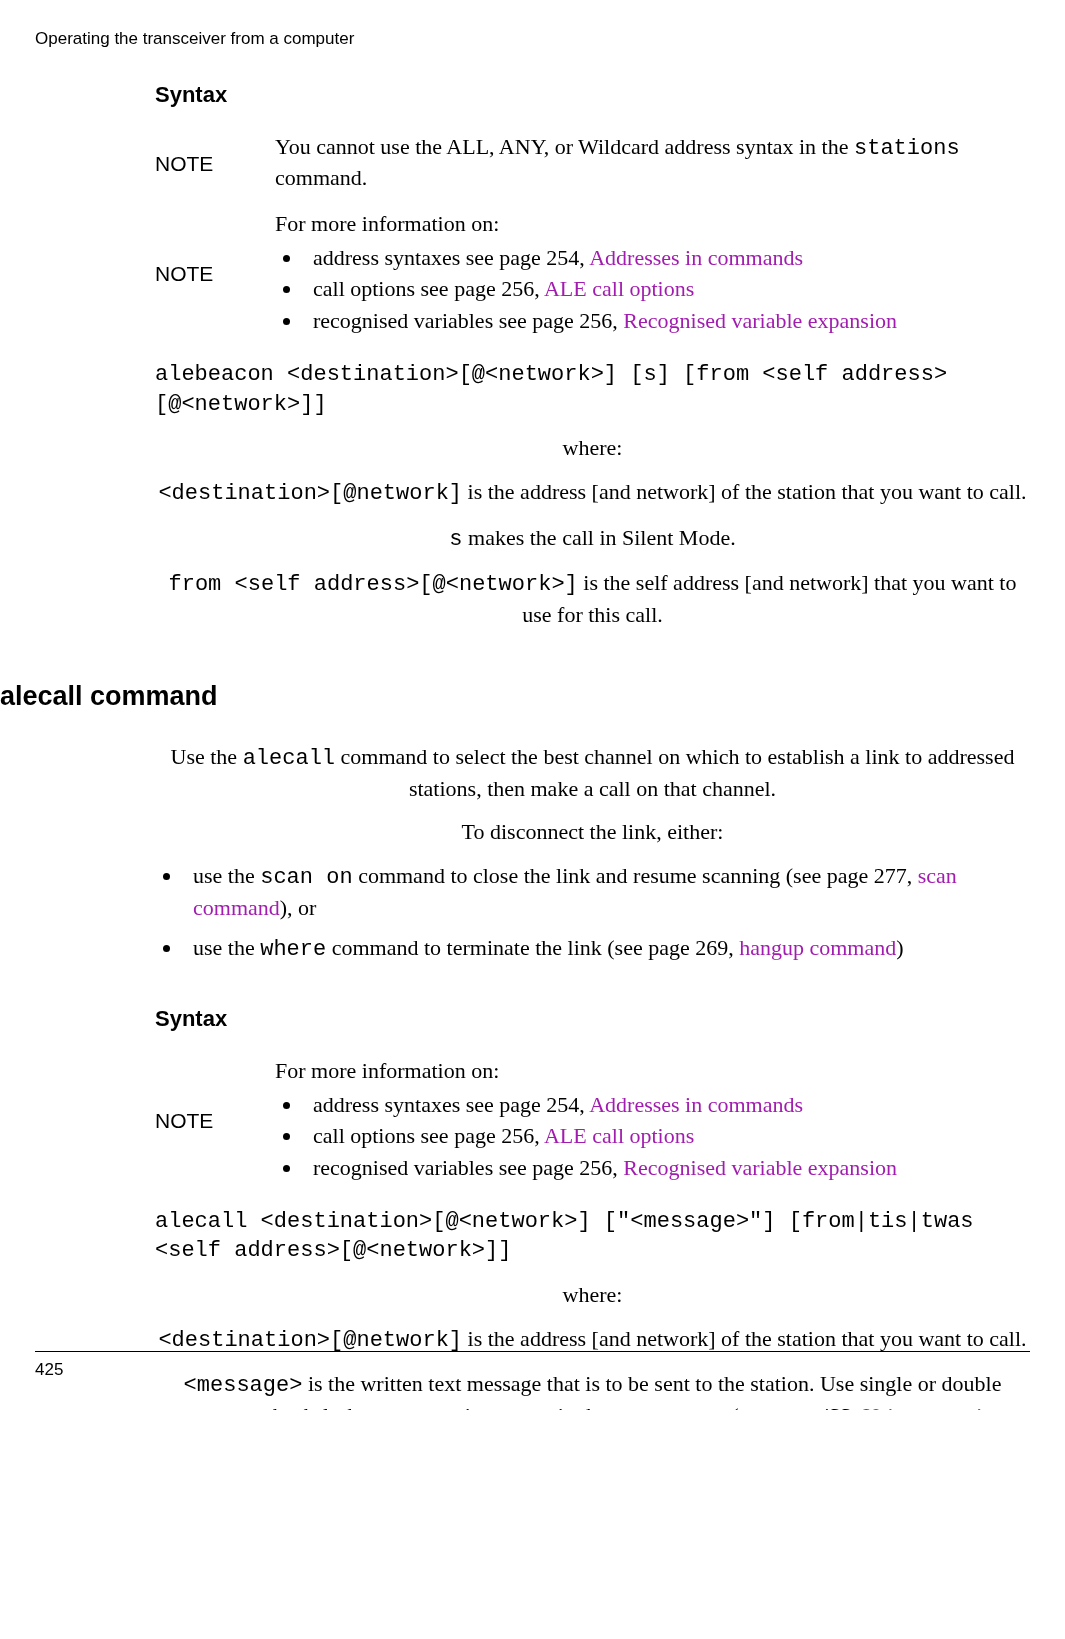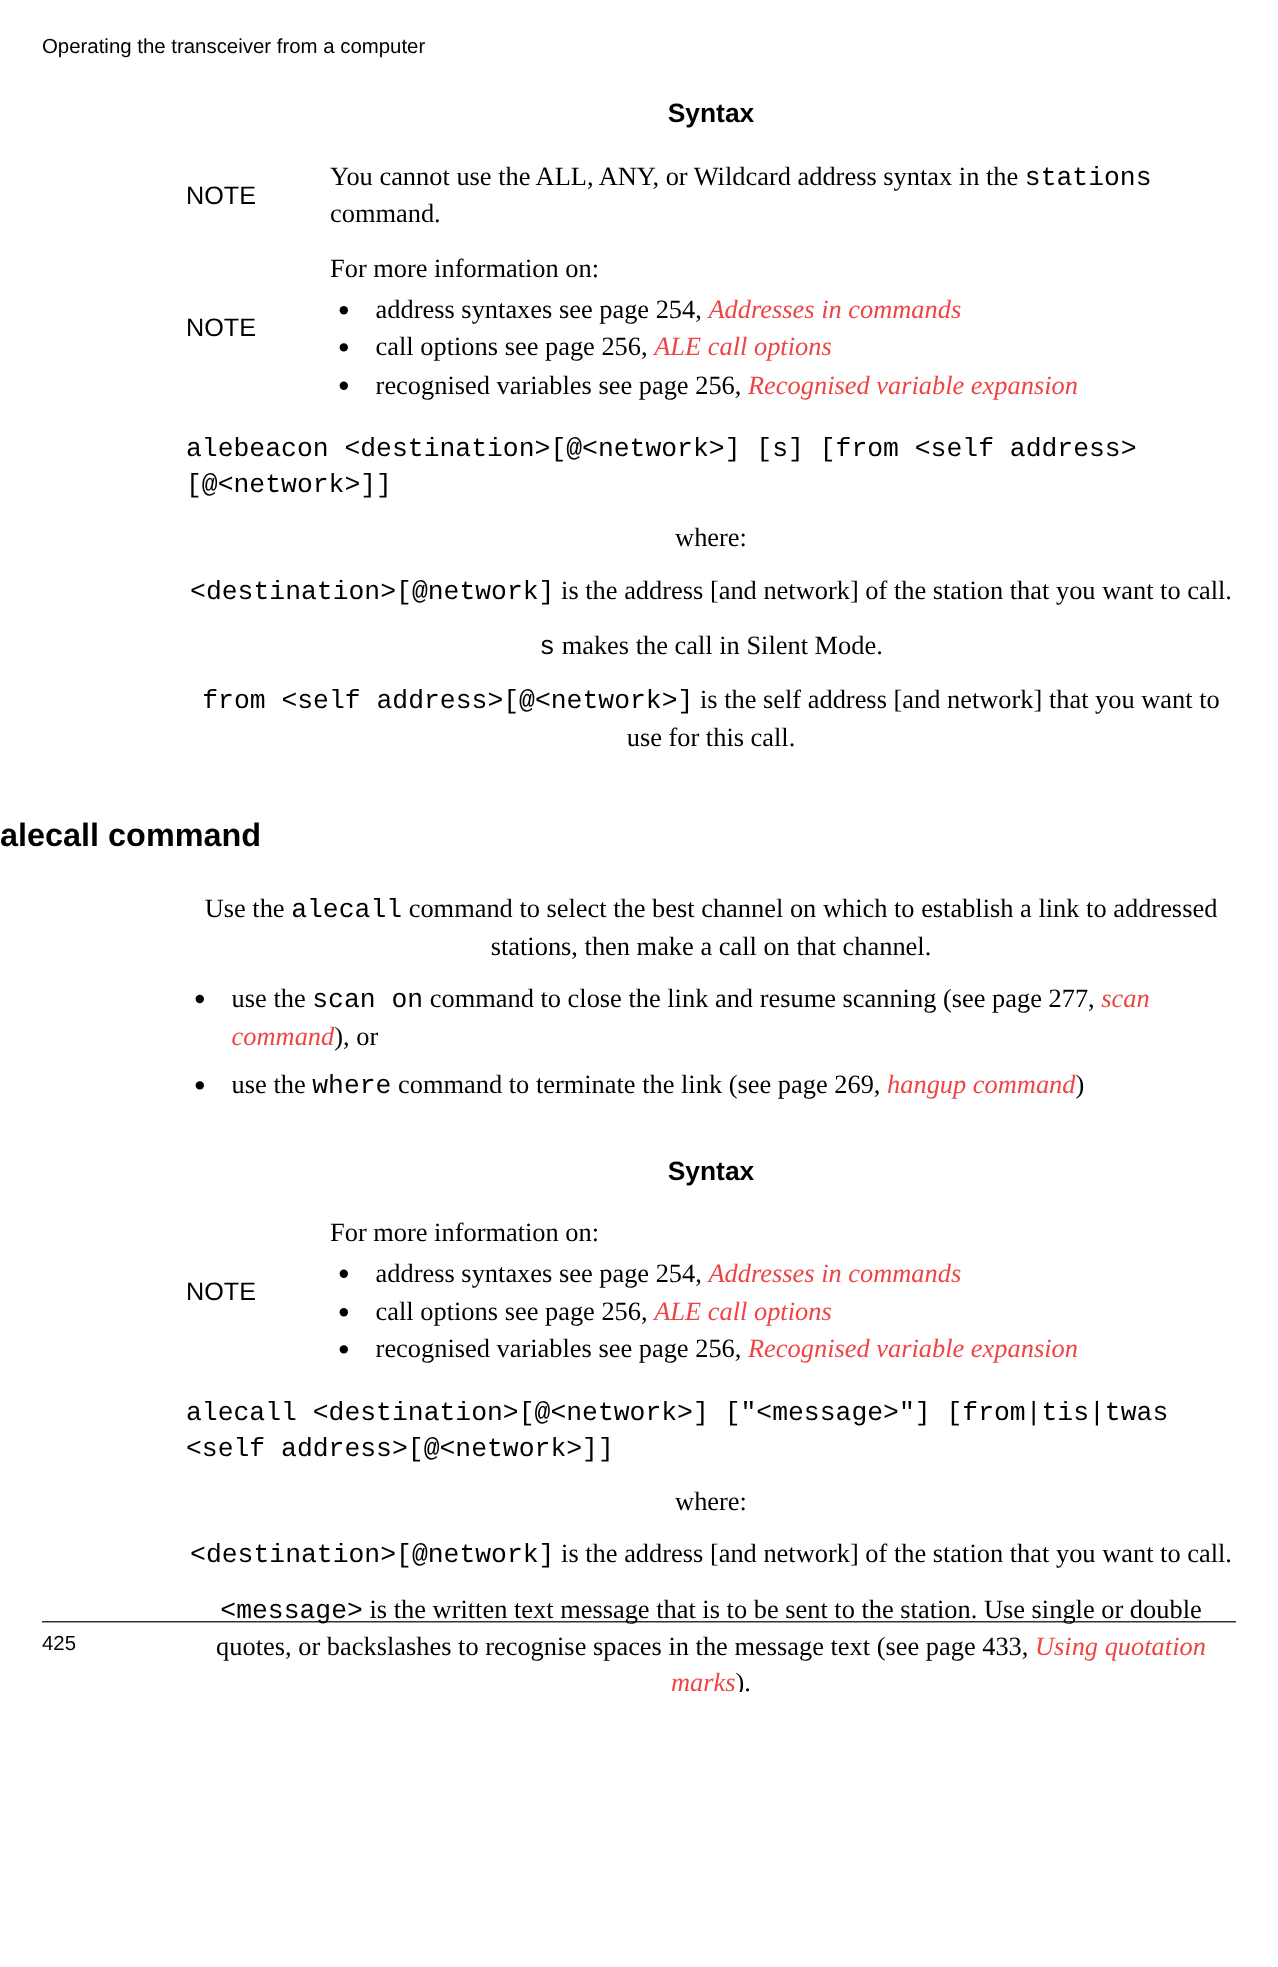--- a/index.html
+++ b/index.html
@@ -29,21 +29,20 @@
     position: absolute;
     top: 80px;
     left: 155px;
     right: 35px;
   }
   h3.syntax {
     font-family: Arial, Helvetica, sans-serif;
     font-weight: bold;
     font-size: 22px;
     margin: 0 0 22px 0;
-    text-align: center;
   }
   h2.section {
     position: relative;
     left: -155px;
     width: calc(100% + 155px);
     font-family: Arial, Helvetica, sans-serif;
     font-weight: bold;
     font-size: 27px;
     margin: 48px 0 28px 0;
   }
@@ -77,22 +76,21 @@
     margin: 20px 0 10px 0;
   }
   p.para {
     margin: 14px 0;
     text-align: center;
   }
   a.xref, .xref {
     color: #000000;
   }
   .xref-italic {
-    font-style: italic;
-    color: #ef4444;
+    color: #a21caf;
   }
   .list-outer {
     margin: 8px 0;
     padding-left: 28px;
   }
   .list-outer li {
     margin: 10px 0;
     padding-left: 10px;
   }
   .footer-rule {
@@ -170,20 +168,21 @@
     <p class="para">
       <span class="mono">from &lt;self address&gt;[@&lt;network&gt;]</span><span> is the self address [and network] that you want to use for this call.</span>
     </p>
 
     <h2 class="section">alecall command</h2>
 
     <p class="para">
       <span>Use the </span><span class="mono">alecall</span><span> command to select the best channel on which to establish a link to addressed stations, then make a call on that channel.</span>
     </p>
 
+    <p class="para">To disconnect the link, either:</p>
 
     <ul class="list-outer">
       <li>
         <span>use the </span><span class="mono">scan on</span><span> command to close the link and resume scanning (see </span><span class="xref">page 277, </span><span class="xref-italic">scan command</span><span>), or</span>
       </li>
       <li>
         <span>use the </span><span class="mono">where</span><span> command to terminate the link (see </span><span class="xref">page 269, </span><span class="xref-italic">hangup command</span><span>)</span>
       </li>
     </ul>
 

